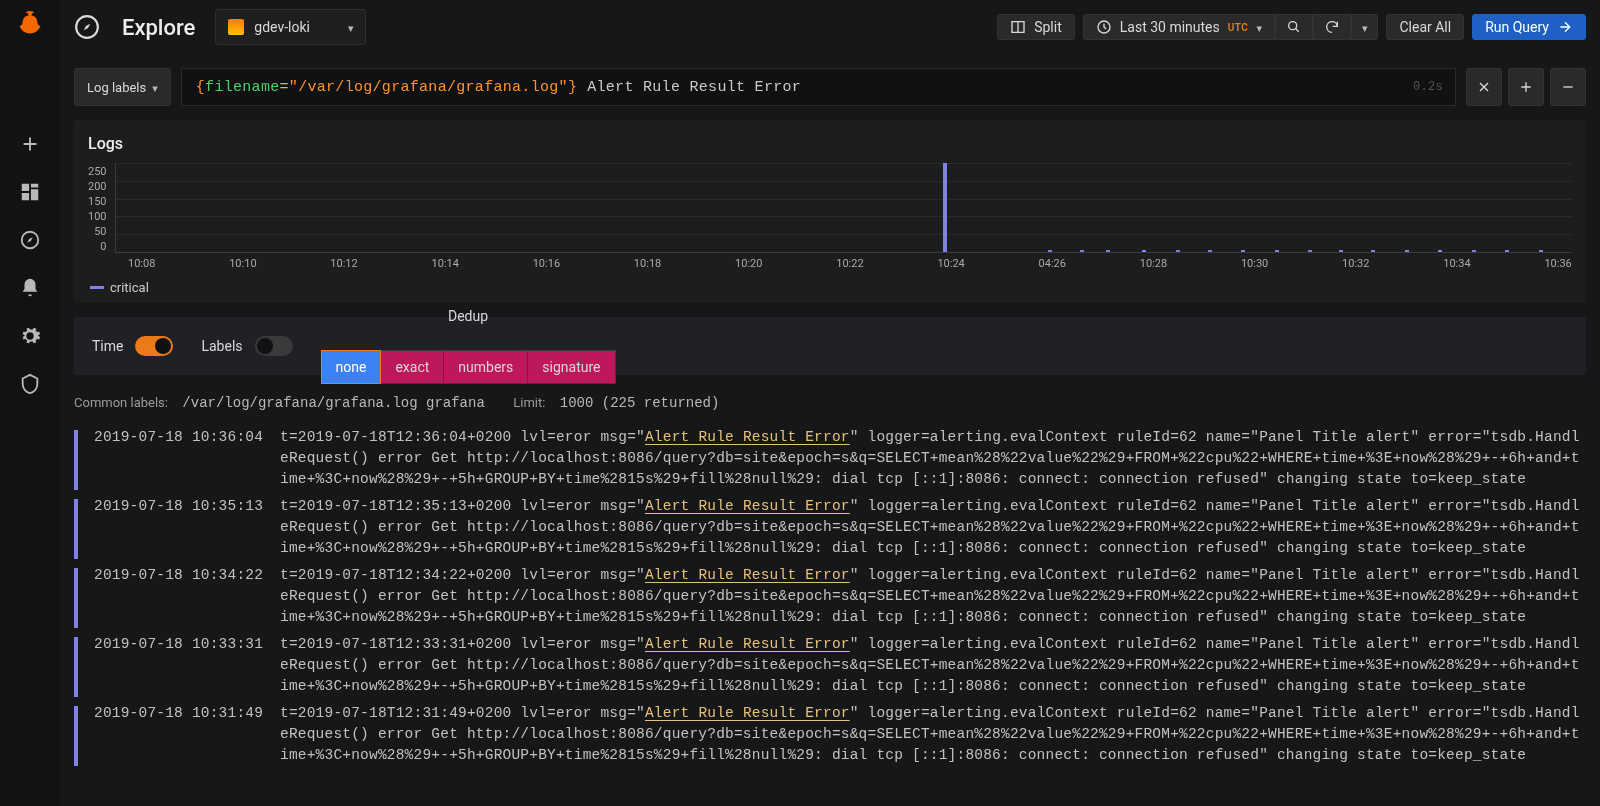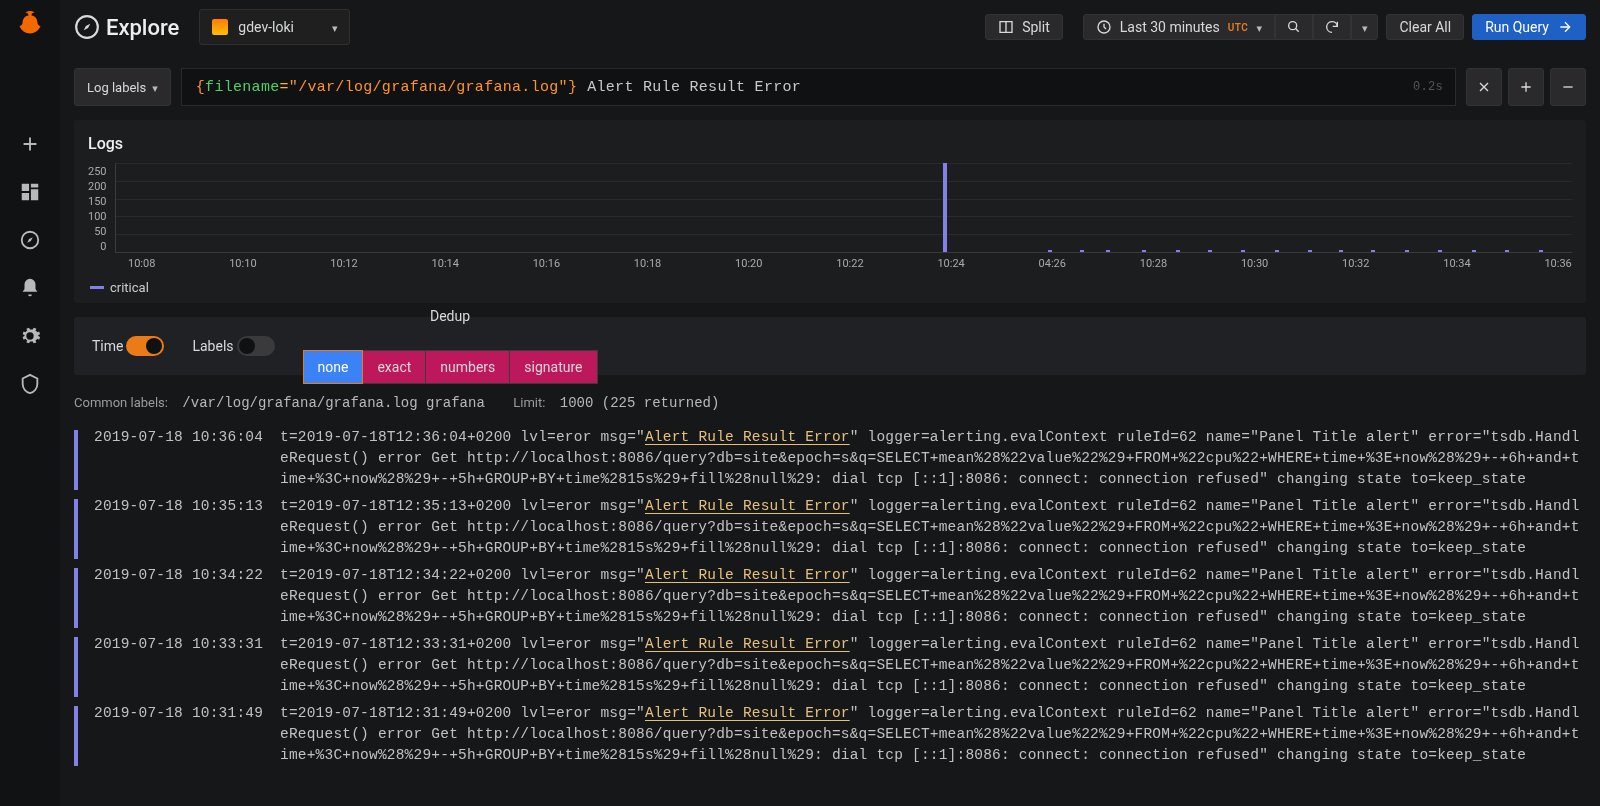--- a/index.html
+++ b/index.html
@@ -43,21 +43,21 @@
   flex-direction:column;
 }
 .topbar {
   height:54px;
   display:flex;
   align-items:center;
   padding: 0 14px;
   gap:12px;
 }
 .title-area {
-  display:flex; align-items:center; gap:6px;
+  display:flex; align-items:center; gap:22px;
 }
 .title-area .compass {
   width:26px;height:26px;display:flex;align-items:center;justify-content:center;color:#d8d9da;
 }
 .title-text { font-size:22px; font-weight:500; color:#eee; }
 .ds-select {
   background:#1f1f20;
   border:1px solid #2f2f30;
   height:36px;
   display:flex;align-items:center;
@@ -88,21 +88,21 @@
   cursor:pointer;
   font-size:14px;
 }
 .tb-btn.icon-only { padding:0 10px; }
 .tb-btn.primary {
   background:#1f60c4;
   border-color:#1f60c4;
   color:#fff;
 }
 .tb-btn svg { width:16px;height:16px;fill:currentColor; }
-.time-picker { display:flex;margin-left:12px; }
+.time-picker { display:flex; }
 .time-picker .tb-btn { border-radius:0; }
 .time-picker .tb-btn:first-child { border-radius:3px 0 0 3px; }
 .time-picker .tb-btn:last-child { border-radius:0 3px 3px 0; }
 .utc-badge { font-size:10px; color:#eb7b18; font-weight:600; letter-spacing:0.5px; }
 .content { padding: 14px 14px 0 14px; display:flex; flex-direction:column; gap:14px; overflow:hidden; flex:1; }
 .query-row { display:flex; gap:0; align-items:stretch; }
 .ll-btn {
   background:#2a2a2c;
   border:1px solid #333335;
   color:#d8d9da;
@@ -173,21 +173,21 @@
 .legend .swatch { width:14px;height:3px;background:#8082e6; }
 .controls {
   background:#202124;
   border-radius:3px;
   height:58px;
   display:flex;
   align-items:center;
   padding:0 18px;
   gap:28px;
 }
-.switch-group { display:flex; align-items:center; gap:3px; font-size:14px; color:#d8d9da; }
+.switch-group { display:flex; align-items:center; gap:12px; font-size:14px; color:#d8d9da; }
 .switch {
   width:38px;height:20px;border-radius:20px;position:relative;cursor:pointer;
 }
 .switch.on { background:#eb7b18; }
 .switch.off { background:#3a3a3c; }
 .switch .knob { position:absolute; width:16px;height:16px;border-radius:50%; background:#101113; top:2px; }
 .switch.on .knob { right:2px; }
 .switch.off .knob { left:2px; }
 .dedup-group { display:flex; align-items:center; gap:26px;flex-direction:column; }
 .dedup-label { font-size:14px; color:#d8d9da; }

